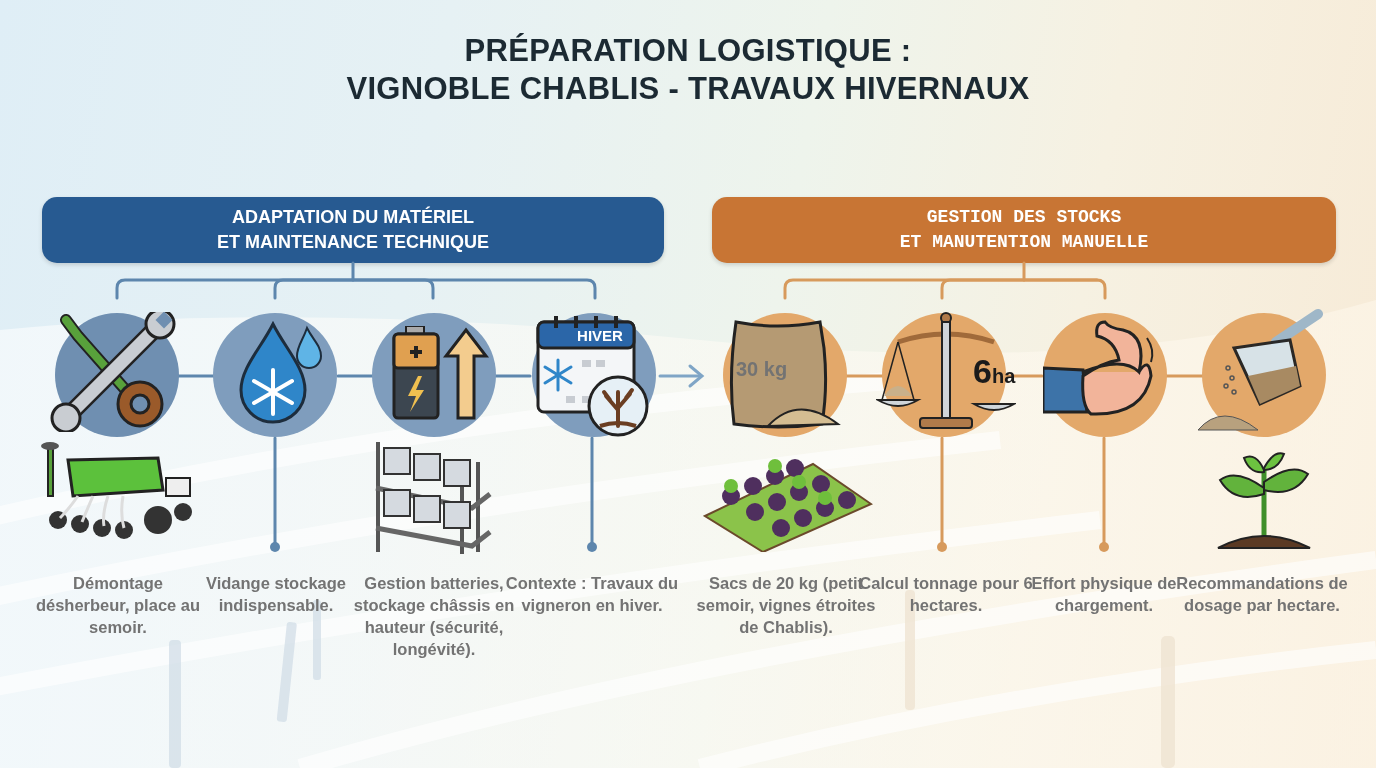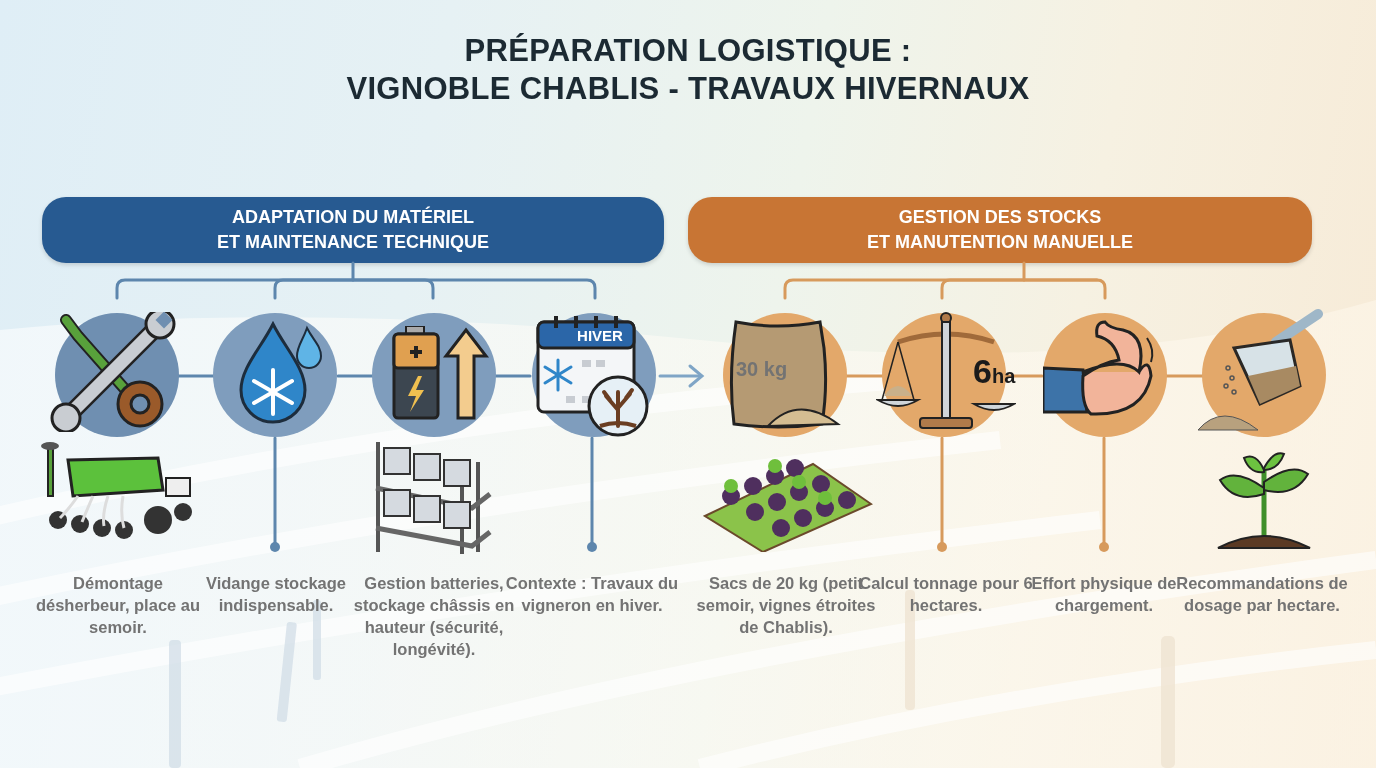--- a/index.html
+++ b/index.html
@@ -2,25 +2,25 @@
 <html><head>
 <meta charset="utf-8">
 <style>
   html,body{margin:0;padding:0;}
   body{width:1376px;height:768px;overflow:hidden;position:relative;
     font-family:"Liberation Sans","DejaVu Sans",sans-serif;
     background:linear-gradient(100deg,#dfeef6 0%,#e6f1f4 30%,#eef4ec 55%,#f6f1e2 75%,#f7ead6 100%);}
   .bg{position:absolute;inset:0;pointer-events:none;}
   .title{position:absolute;left:0;width:1376px;top:32px;text-align:center;
     font-weight:bold;font-size:31px;line-height:38px;color:#1c2a33;letter-spacing:0.3px;}
-  .banner{position:absolute;top:197px;height:66px;border-radius:24px;color:#fff;
+  .banner{position:absolute;top:197px;height:66px;border-radius:15px;color:#fff;
     font-weight:bold;font-size:18px;line-height:25px;text-align:center;display:flex;
     align-items:center;justify-content:center;flex-direction:column;box-shadow:0 2px 4px rgba(0,0,0,0.15);}
   .banner.blue{left:42px;width:622px;background:#275a91;}
-  .banner.orange{left:688px;width:624px;background:#c87534;}
+  .banner.orange{left:712px;width:624px;background:#c87534;font-family:Liberation Mono, monospace;}
   .circle{position:absolute;width:124px;height:124px;border-radius:50%;top:313px;}
   .c-blue{background:#6f8fb1;}
   .c-blue2{background:#7f9dbd;}
   .c-orange{background:#e3a86a;}
   .label{position:absolute;top:572px;width:180px;text-align:center;font-size:16.5px;
     line-height:22px;color:#737373;font-weight:bold;font-stretch:condensed;}
   .icon{position:absolute;}
 </style>
 </head>
 <body>

